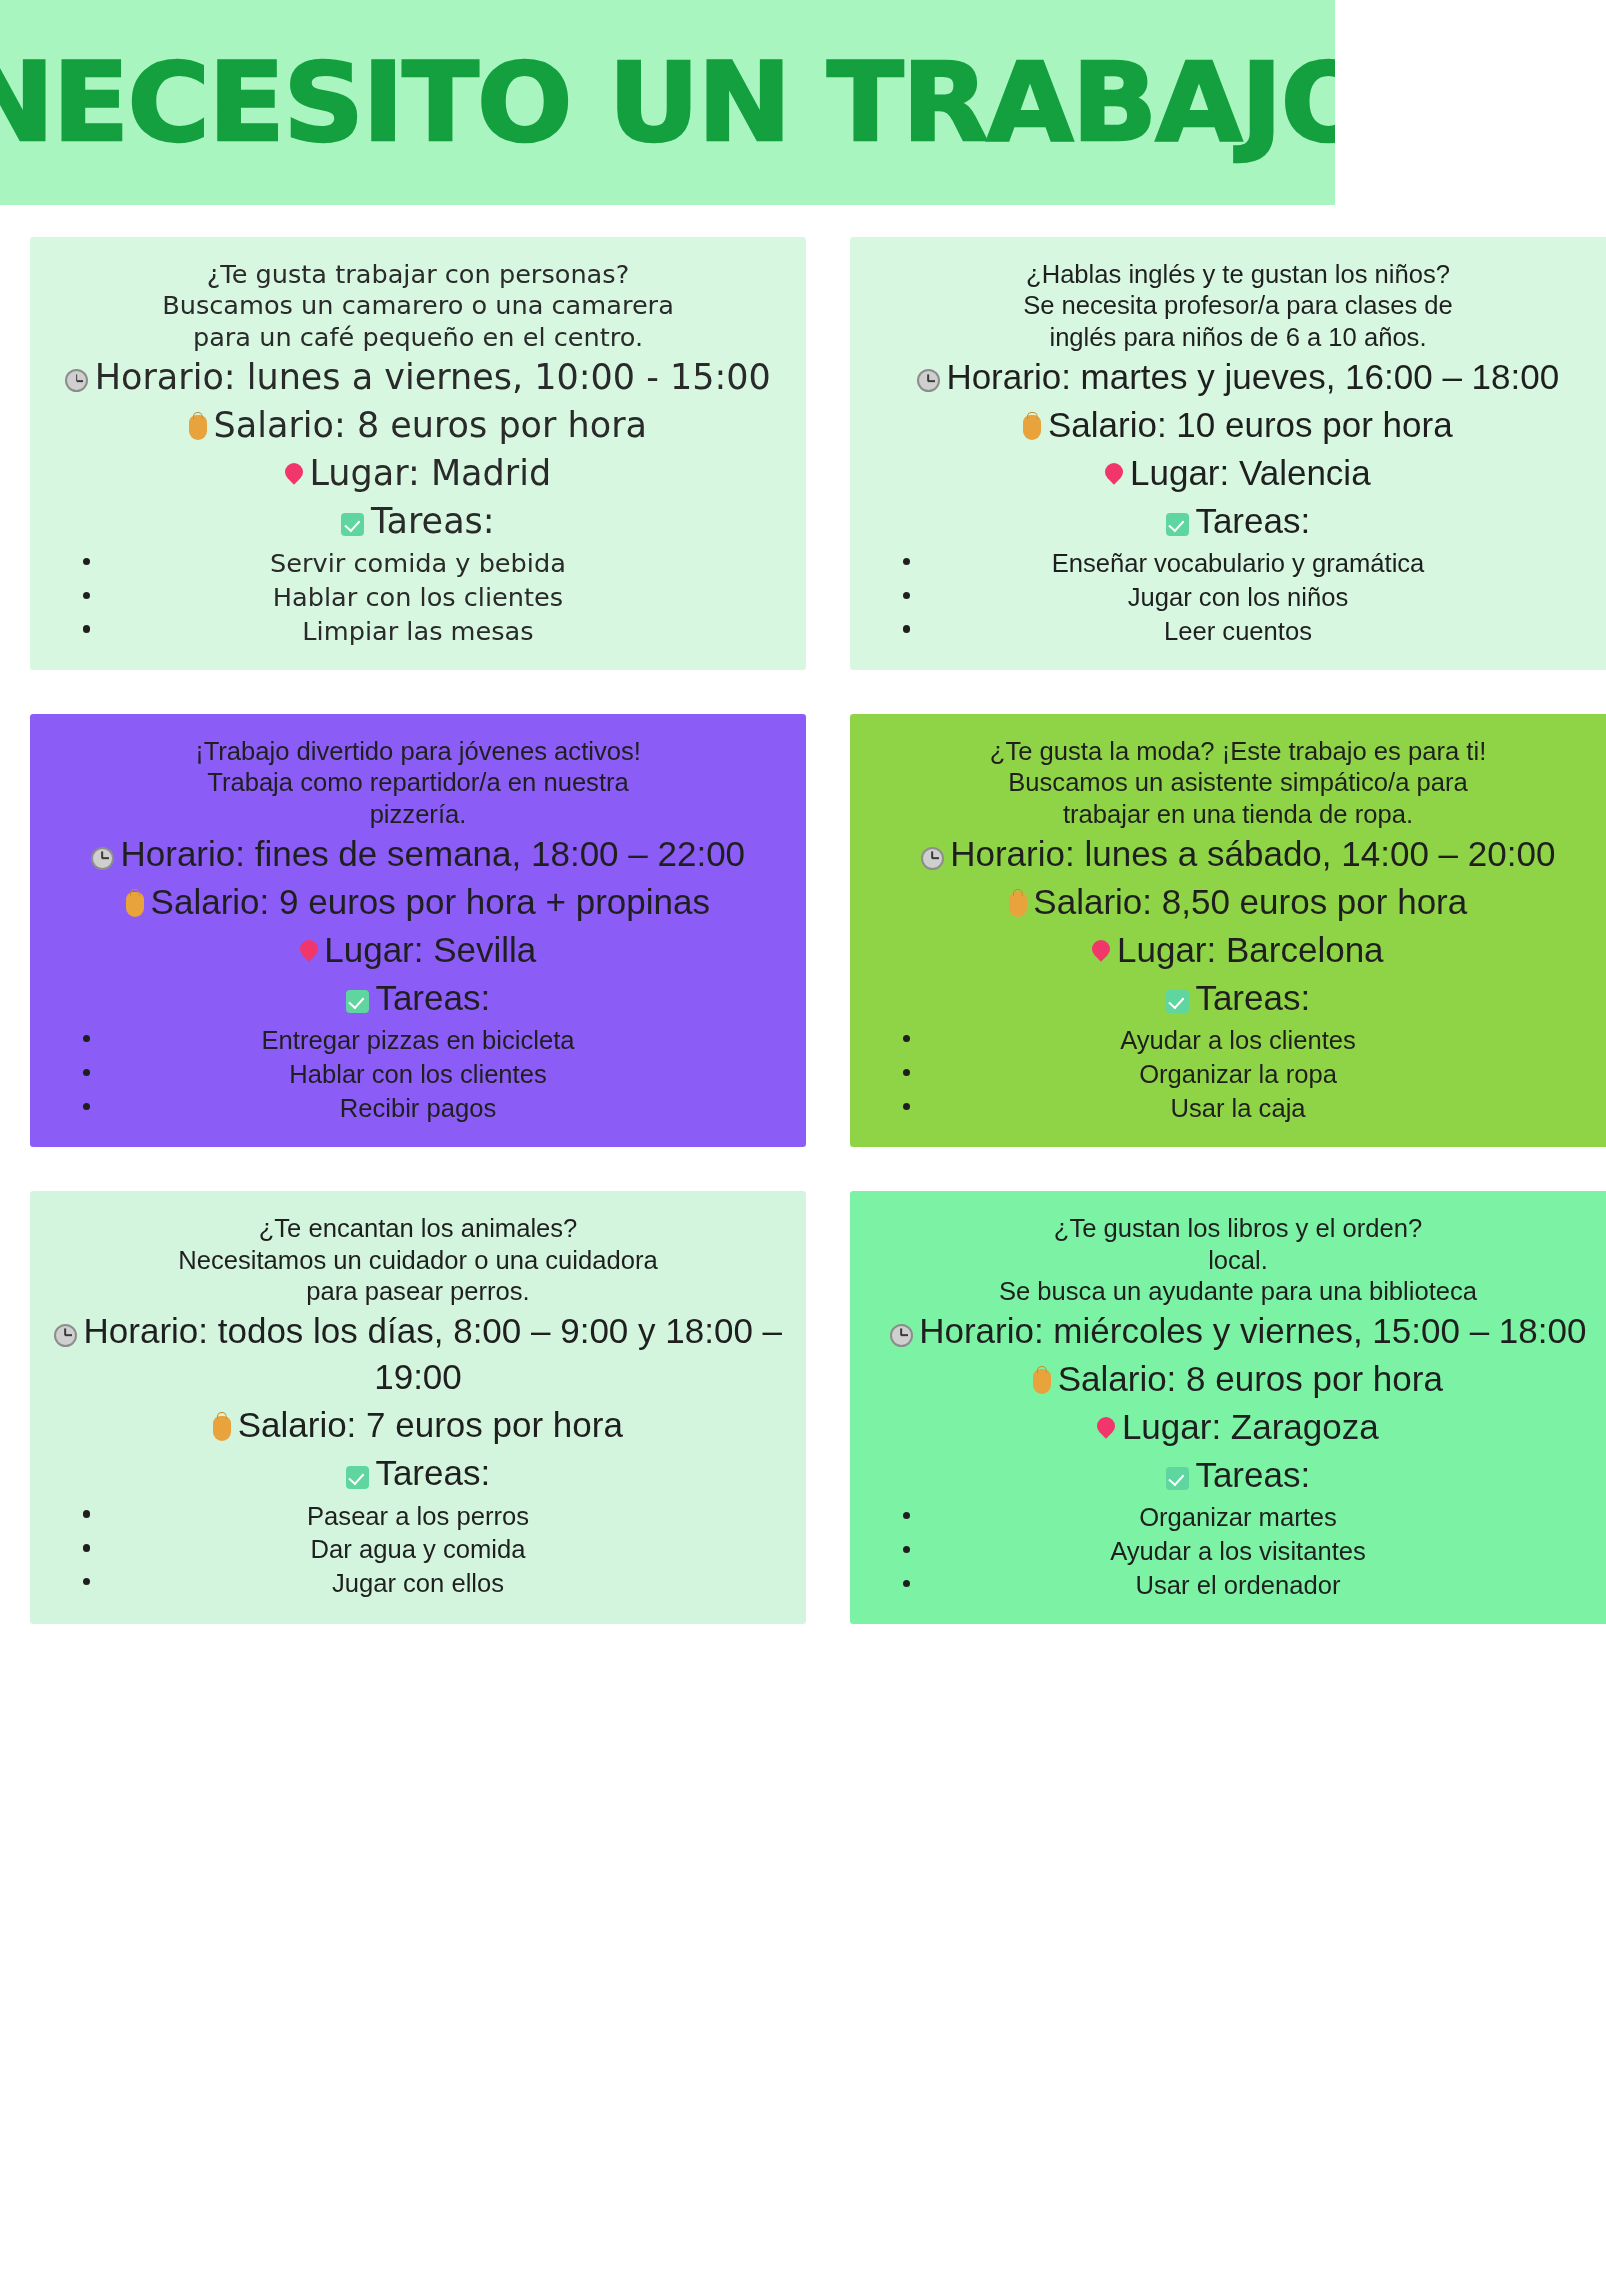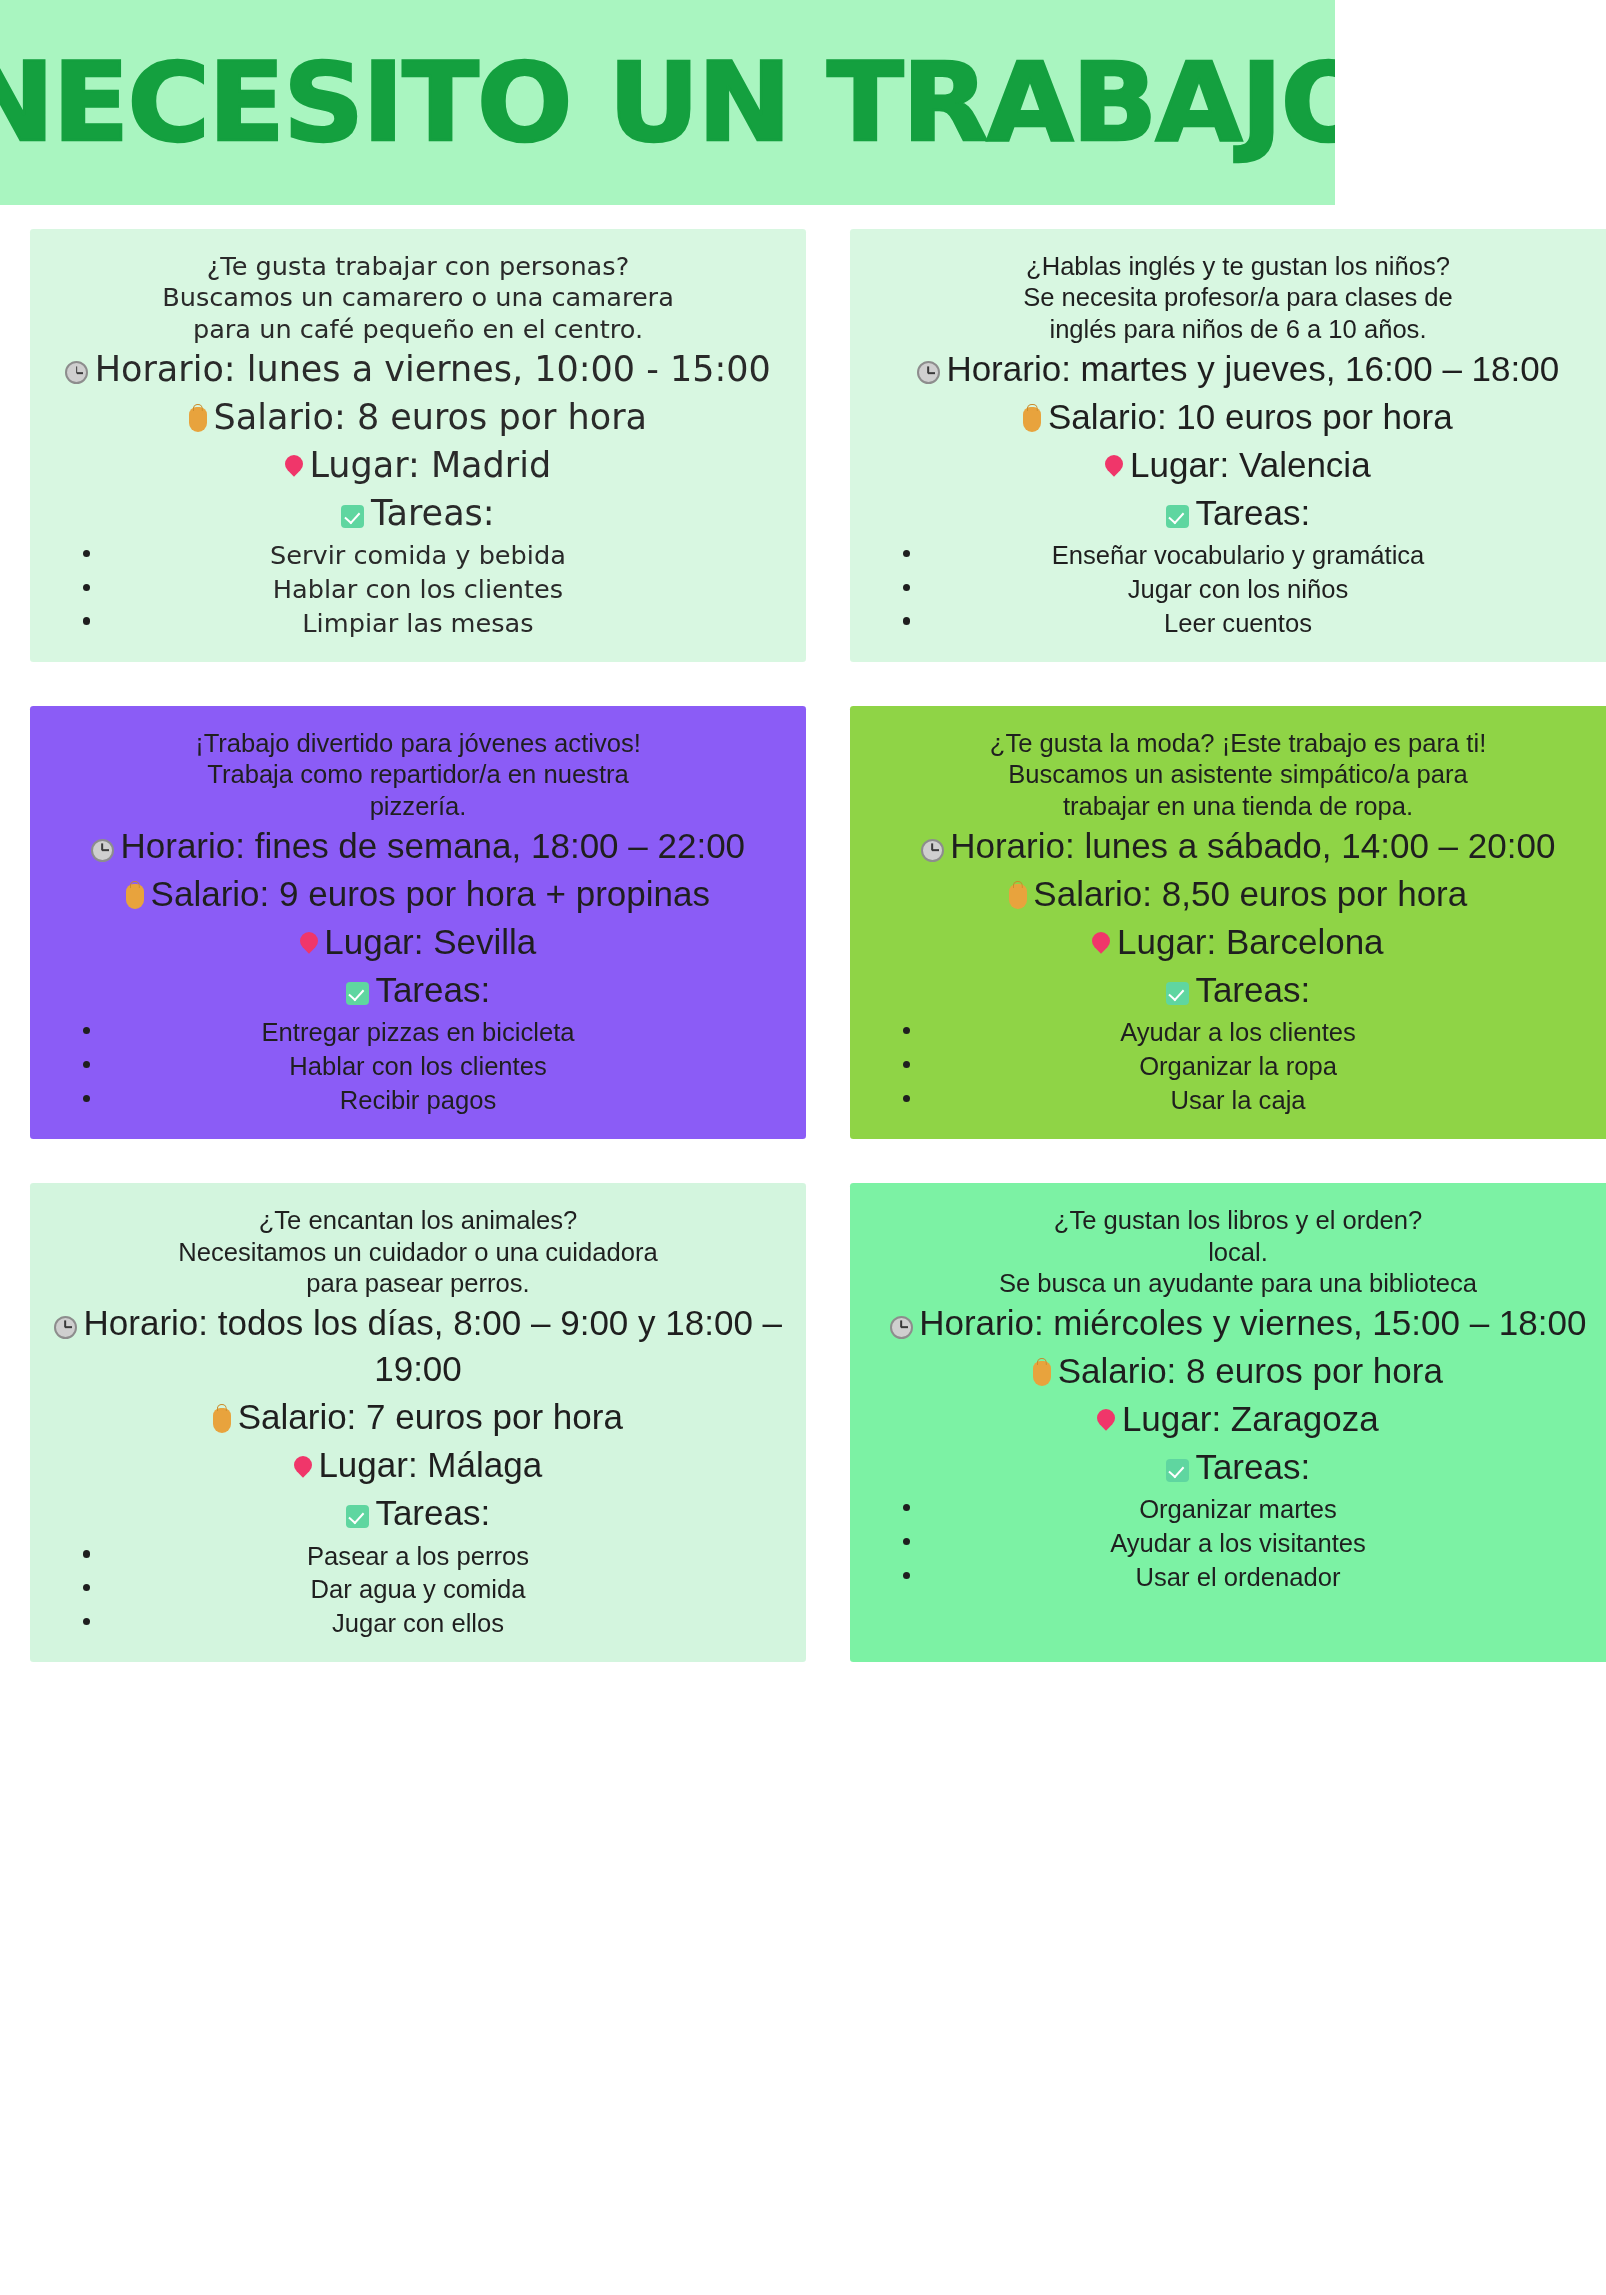--- a/index.html
+++ b/index.html
@@ -35,21 +35,21 @@
     font-size: 109px;
     line-height: 1;
     color: #14a03f;
     letter-spacing: -1.7px;
     text-transform: uppercase;
     -webkit-text-stroke: 2.5px #14a03f;
     transform: scaleX(1.03);
     white-space: nowrap;
   }
   .grid {
-    padding: 24px 30px 0 30px;
+    padding: 32px 30px 0 30px;
     display: grid;
     grid-template-columns: 776px 776px;
     column-gap: 26.4px;
     row-gap: 31px;
     box-sizing: border-box;
     gap: 44px;
   }
   .card {
     border-radius: 3.3px;
     padding: 21.5px 16.5px 21.5px 16.5px;
@@ -250,21 +250,20 @@
         <li><span class="bullet"></span><span class="task-text">Usar la caja</span></li>
       </ul>
     </div>
 
     <div class="card tone-pale2">
       <p class="intro-line">¿Te encantan los animales?</p>
       <p class="intro-line">Necesitamos un cuidador o una cuidadora</p>
       <p class="intro-line">para pasear perros.</p>
       <span class="meta-line"><i class="clock-ico"></i><span>Horario: todos los días, 8:00 – 9:00 y 18:00 – 19:00</span></span>
       <span class="meta-line"><i class="money-ico"></i><span>Salario: 7 euros por hora</span></span>
-      <span class="meta-line"><i class="pin-ico"></i><span>Lugar: Málaga</span></span>
       <span class="meta-line"><i class="check-ico"></i><span>Tareas:</span></span>
       <ul class="tasks">
         <li><span class="bullet"></span><span class="task-text">Pasear a los perros</span></li>
         <li><span class="bullet"></span><span class="task-text">Dar agua y comida</span></li>
         <li><span class="bullet"></span><span class="task-text">Jugar con ellos</span></li>
       </ul>
     </div>
 
     <div class="card tone-mint2">
       <p class="intro-line">¿Te gustan los libros y el orden?</p>

